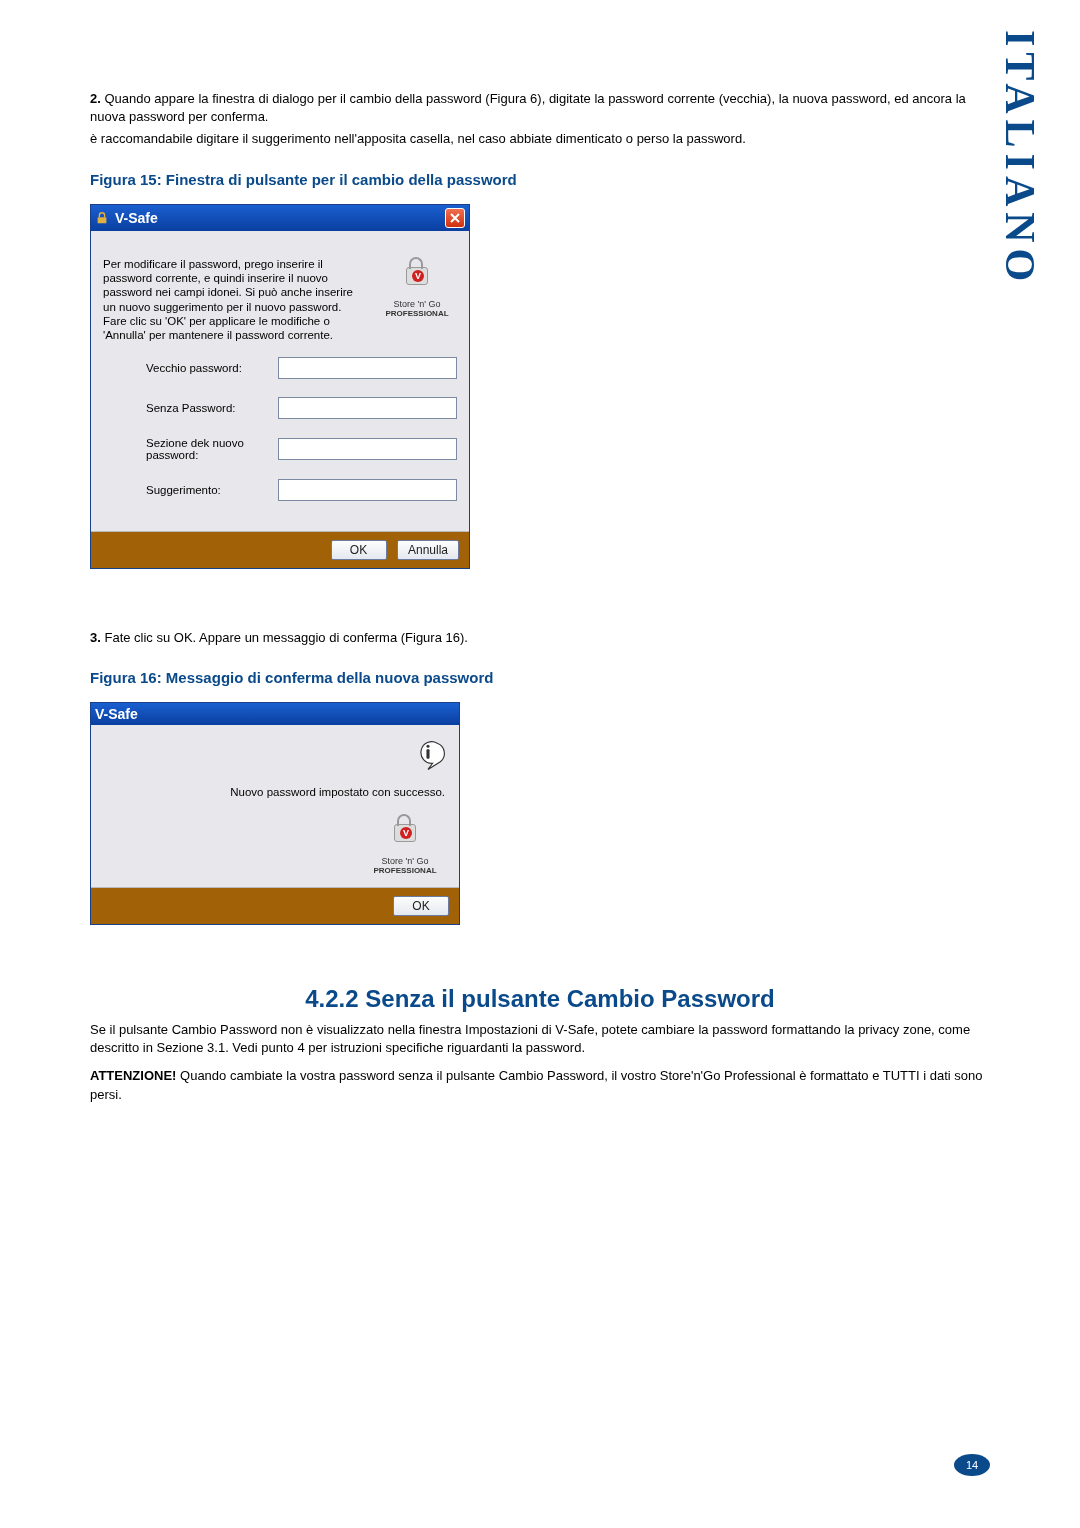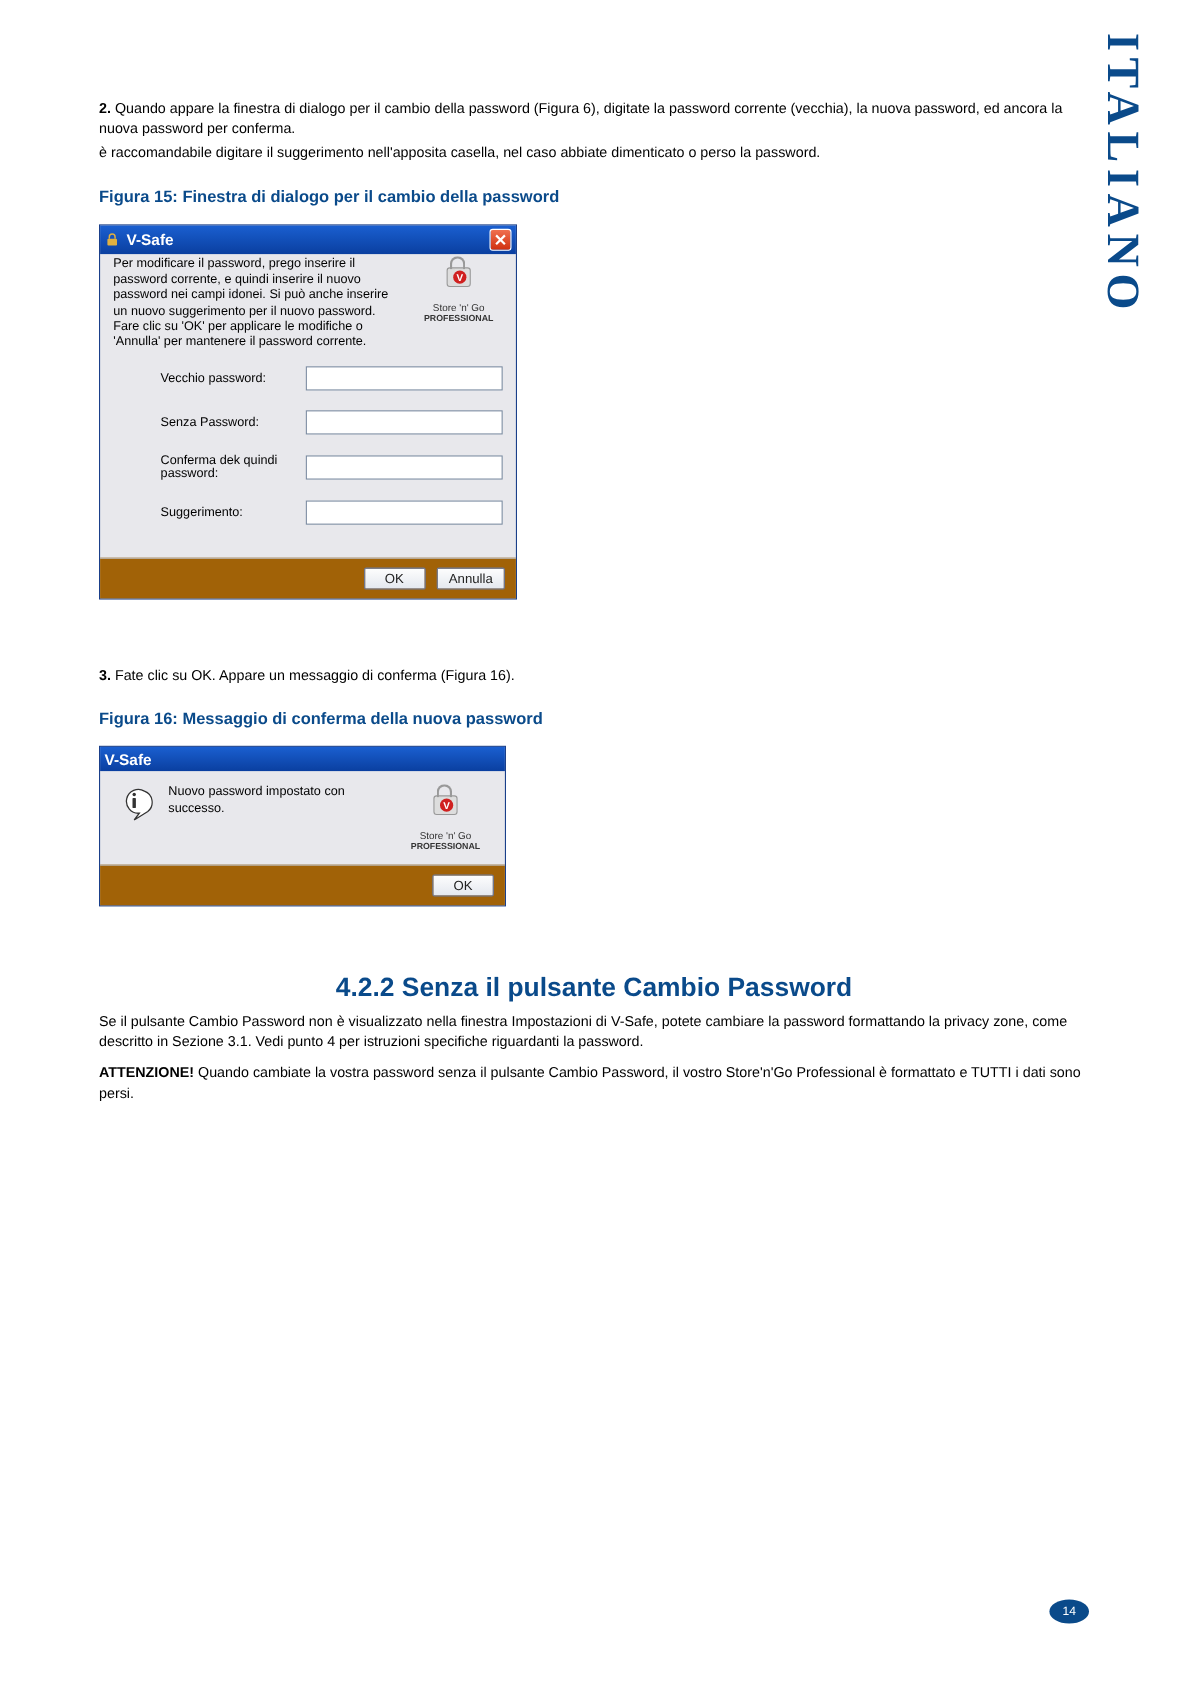--- a/index.html
+++ b/index.html
@@ -8,55 +8,55 @@
 .side-label { position: absolute; right: 36px; top: 30px; writing-mode: vertical-rl; text-orientation: mixed; font-size: 42px; font-weight: bold; color: #0a4a8a; letter-spacing: 6px; font-family: Georgia, 'Times New Roman', serif; }
 .para { font-size: 13px; color: #000; line-height: 1.4; margin-bottom: 4px; }
 .bold { font-weight: bold; }
 .caption { color: #0a4a8a; font-size: 15px; font-weight: bold; margin: 22px 0 16px 0; }
 .dialog15 { width: 380px; border: 1px solid #1a3f8a; background: #e8e8ec; }
 .titlebar { background: linear-gradient(to bottom, #1a5fd0 0%, #0a3fa0 100%); display: flex; align-items: center; justify-content: space-between; padding: 3px 4px; }
 .titlebar-left { display: flex; align-items: center; gap: 6px; }
 .lock-icon { width: 14px; height: 14px; }
 .title-text { color: #fff; font-size: 14px; font-weight: bold; }
 .close-btn { width: 20px; height: 20px; background: linear-gradient(to bottom, #f07050, #d03010); border: 1px solid #fff; border-radius: 3px; display: flex; align-items: center; justify-content: center; color: #fff; font-weight: bold; font-size: 14px; }
-.dialog-body { padding: 2px 12px 6px 12px; display: flex; gap: 14px; align-items: flex-start; }
+.dialog-body { padding: 26px 12px 6px 12px; display: flex; gap: 14px; align-items: flex-start; }
 .dialog-text { font-size: 11.5px; color: #000; line-height: 1.25; flex: 1; }
 .logo-block { text-align: center; width: 80px; }
 .logo-lock { width: 26px; height: 30px; margin: 0 auto; }
 .logo-lock-body { width: 22px; height: 18px; background: #ddd; border: 1px solid #999; border-radius: 3px; margin: 10px auto 0; position: relative; }
 .logo-lock-shackle { width: 14px; height: 12px; border: 2px solid #999; border-bottom: none; border-radius: 8px 8px 0 0; position: absolute; top: -11px; left: 2px; }
 .logo-lock-v { position: absolute; top: 2px; left: 5px; width: 12px; height: 12px; background: #d02020; border-radius: 50%; color: #fff; font-size: 9px; text-align: center; line-height: 12px; font-weight: bold; }
 .logo-txt1 { font-size: 9px; color: #333; margin-top: 2px; }
 .logo-txt2 { font-size: 8px; color: #333; font-weight: bold; }
 .form-area { padding: 8px 12px 12px 12px; margin-left: 43px; }
 .form-row { display: flex; align-items: center; margin-bottom: 18px; }
 .form-label { font-size: 11.5px; color: #000; width: 195px; }
 .form-input { flex: 1; height: 22px; border: 1px solid #7a8aa0; background: #fff; }
 .btn-bar { background: #a16207; border-top: 1px solid #bbb; padding: 8px 10px; text-align: right; }
 .winbtn { display: inline-block; min-width: 56px; padding: 2px 10px; border: 1px solid #6a7aa0; border-radius: 2px; background: linear-gradient(to bottom, #fdfdfd, #e4e8ef); font-size: 12px; color: #222; text-align: center; margin-left: 6px; }
 .dialog16 { width: 370px; border: 1px solid #1a3f8a; background: #e8e8ec; margin-top: 14px; }
-.msg-body { display: flex; padding: 12px 14px; gap: 14px; align-items: flex-start; }
+.msg-body { display: flex; padding: 12px 14px; gap: 14px; align-items: flex-end; flex-direction: column; }
 .msg-icon { width: 34px; height: 34px; flex-shrink: 0; }
 .msg-text { font-size: 11.5px; line-height: 1.3; flex: 1; }
 .section-h { font-size: 24px; font-weight: bold; color: #0a4a8a; margin-top: 60px; margin-bottom: 8px; text-align: center; }
 .page-num { position: absolute; bottom: 52px; right: 90px; width: 36px; height: 22px; border-radius: 50%; background: #0a4a8a; color: #fff; font-size: 11px; display: flex; align-items: center; justify-content: center; }
 </style>
 </head>
 <body>
 
 <div class="page">
   <div class="side-label">ITALIANO</div>
 
   <p class="para">
     <span class="bold">2.</span>
     <span>Quando appare la finestra di dialogo per il cambio della password (Figura 6), digitate la password corrente (vecchia), la nuova password, ed ancora la nuova password per conferma.</span>
   </p>
   <p class="para">è raccomandabile digitare il suggerimento nell'apposita casella, nel caso abbiate dimenticato o perso la password.</p>
 
-  <p class="caption">Figura 15: Finestra di dialogo per il cambio della password</p>
+  <p class="caption">Figura 15: Finestra di pulsante per il cambio della password</p>
 
   <div class="dialog15">
     <div class="titlebar">
       <div class="titlebar-left">
         <svg class="lock-icon" viewBox="0 0 16 16">
             <rect x="3" y="7" width="10" height="7" rx="1" fill="#e0b040"></rect>
             <path d="M5 7 V5 a3 3 0 0 1 6 0 V7" stroke="#e0b040" stroke-width="1.5" fill="none"></path>
           </svg>
         <span class="title-text">V-Safe</span>
       </div>
@@ -82,21 +82,21 @@
     <div class="form-area">
       <div class="form-row">
         <div class="form-label">Vecchio password:</div>
         <input class="form-input" type="password" style="">
       </div>
       <div class="form-row">
         <div class="form-label">Senza Password:</div>
         <input class="form-input" type="password" style="">
       </div>
       <div class="form-row">
-        <div class="form-label">Conferma dek quindi password:</div>
+        <div class="form-label">Sezione dek nuovo password:</div>
         <input class="form-input" type="password" style="">
       </div>
       <div class="form-row">
         <div class="form-label">Suggerimento:</div>
         <input class="form-input" type="text" style="">
       </div>
     </div>
     <div class="btn-bar">
       <span class="winbtn">OK</span>
       <span class="winbtn">Annulla</span>

